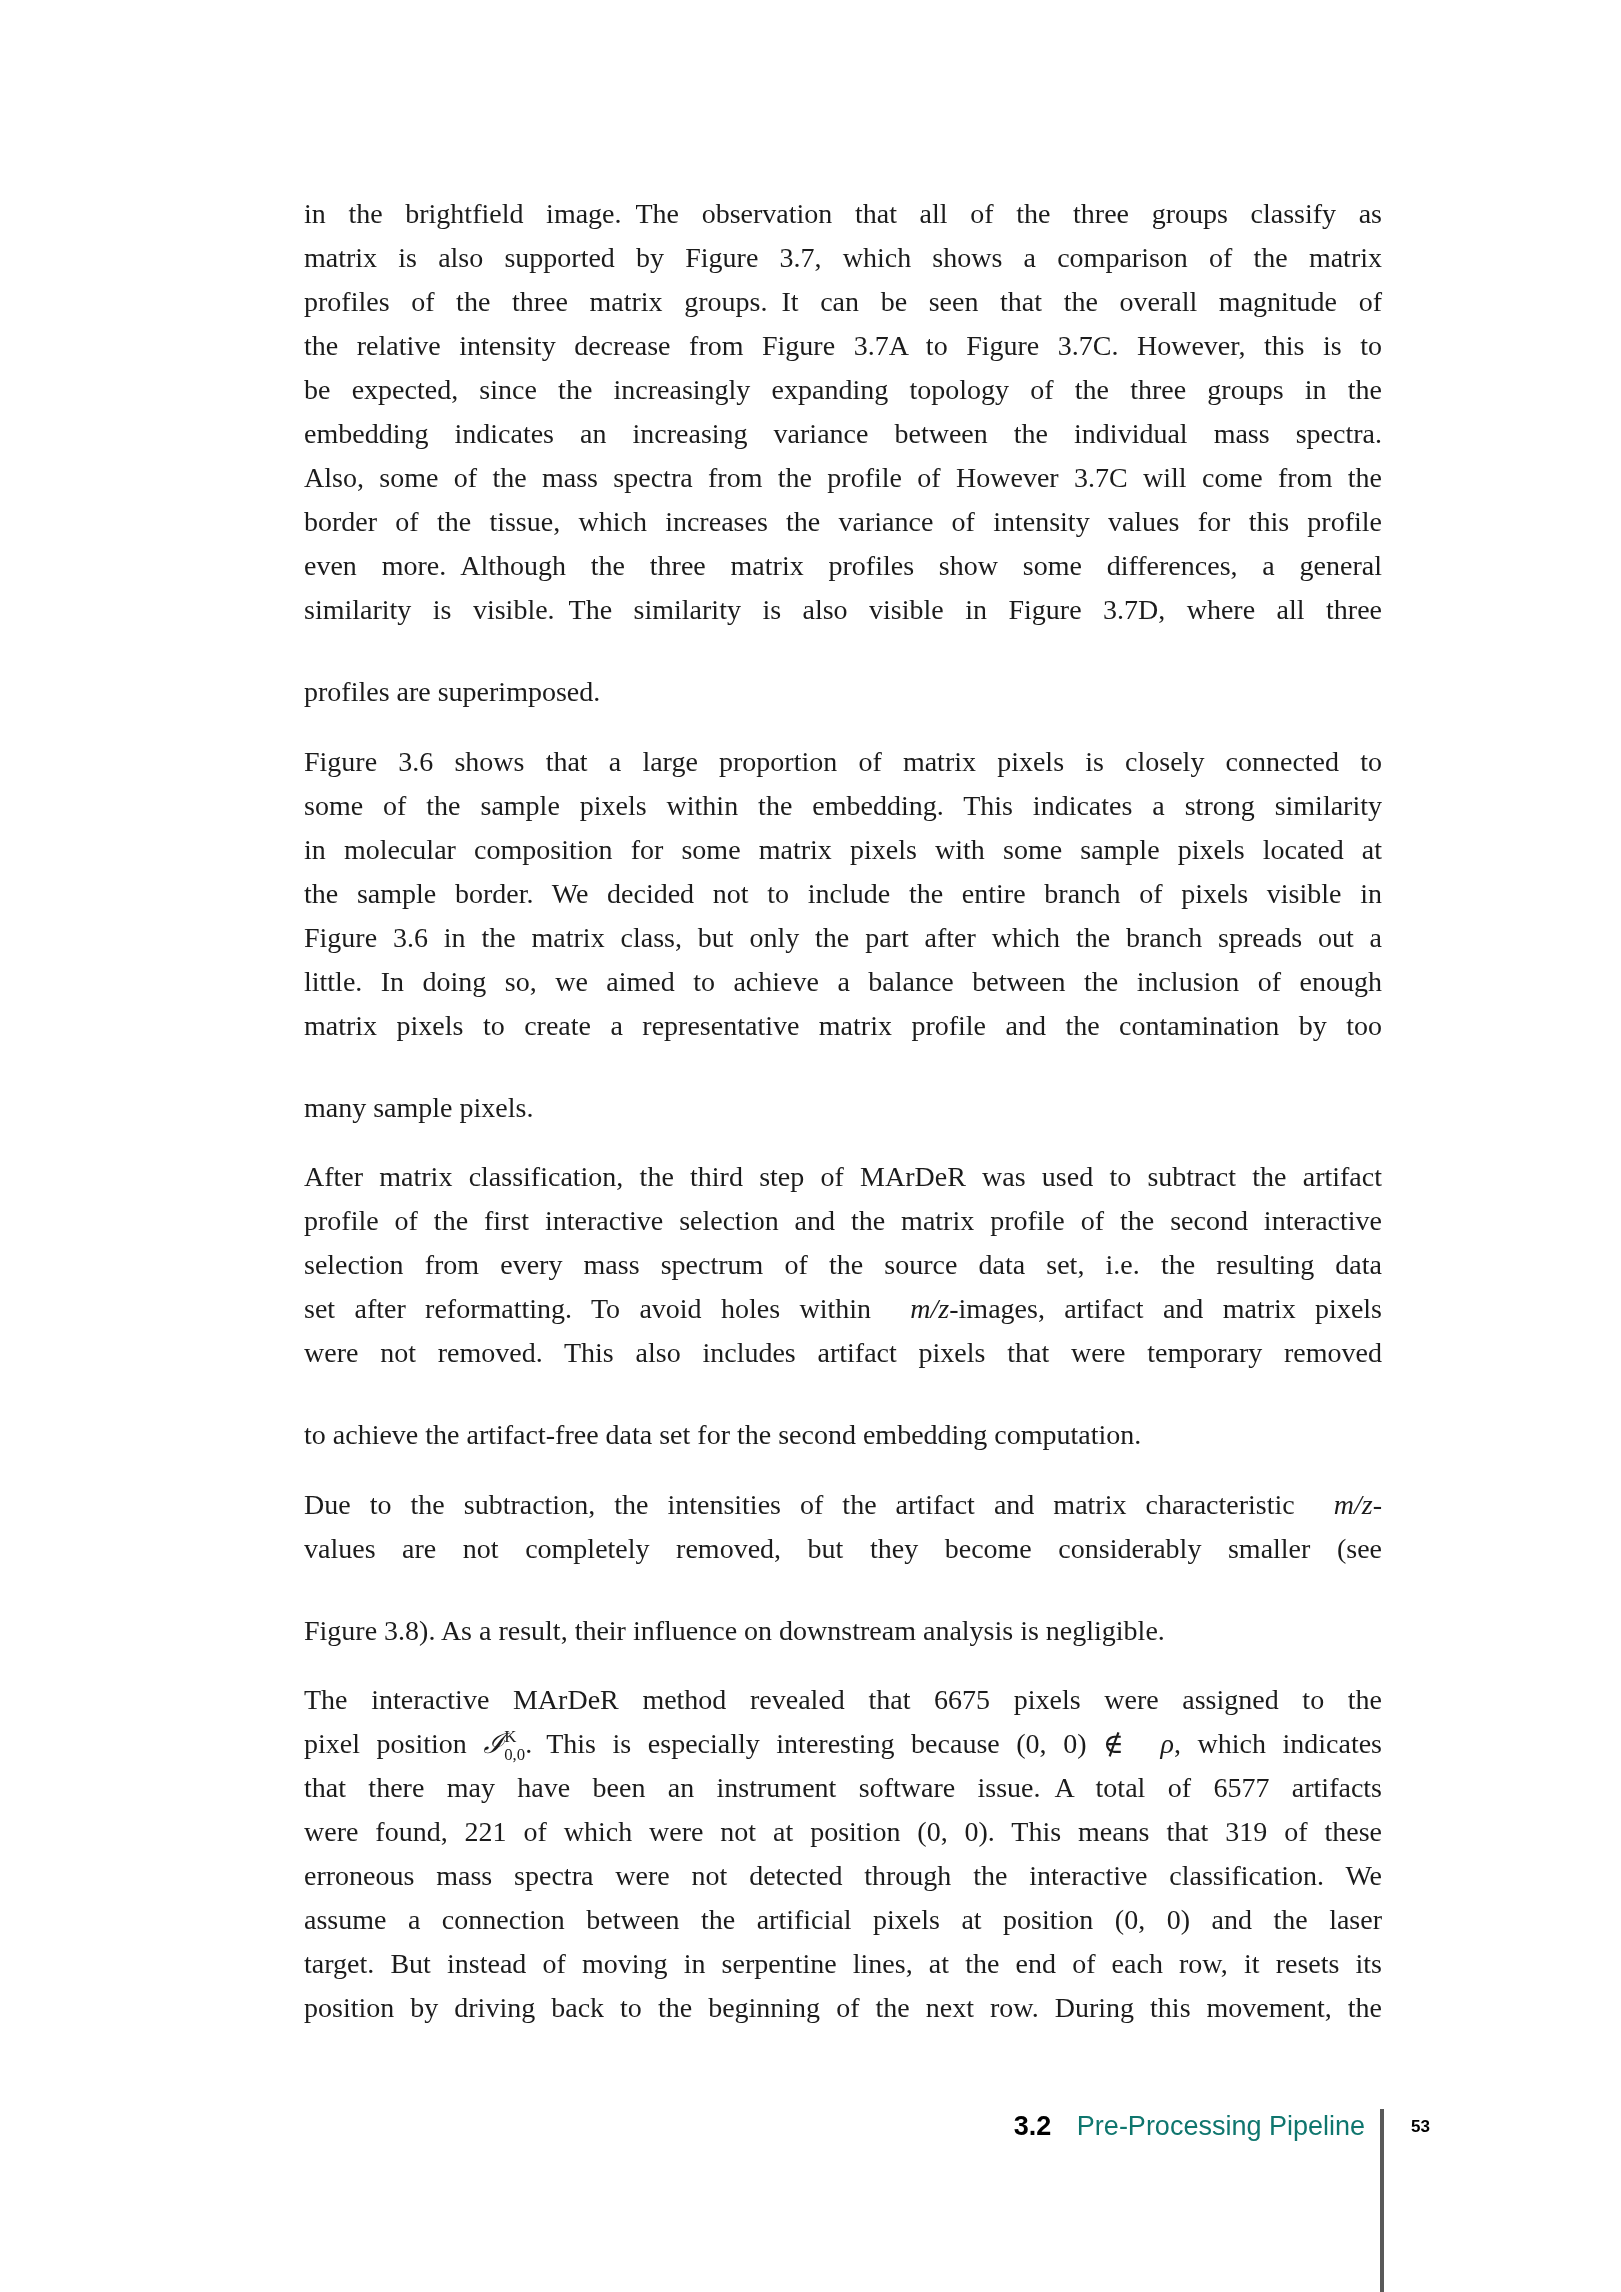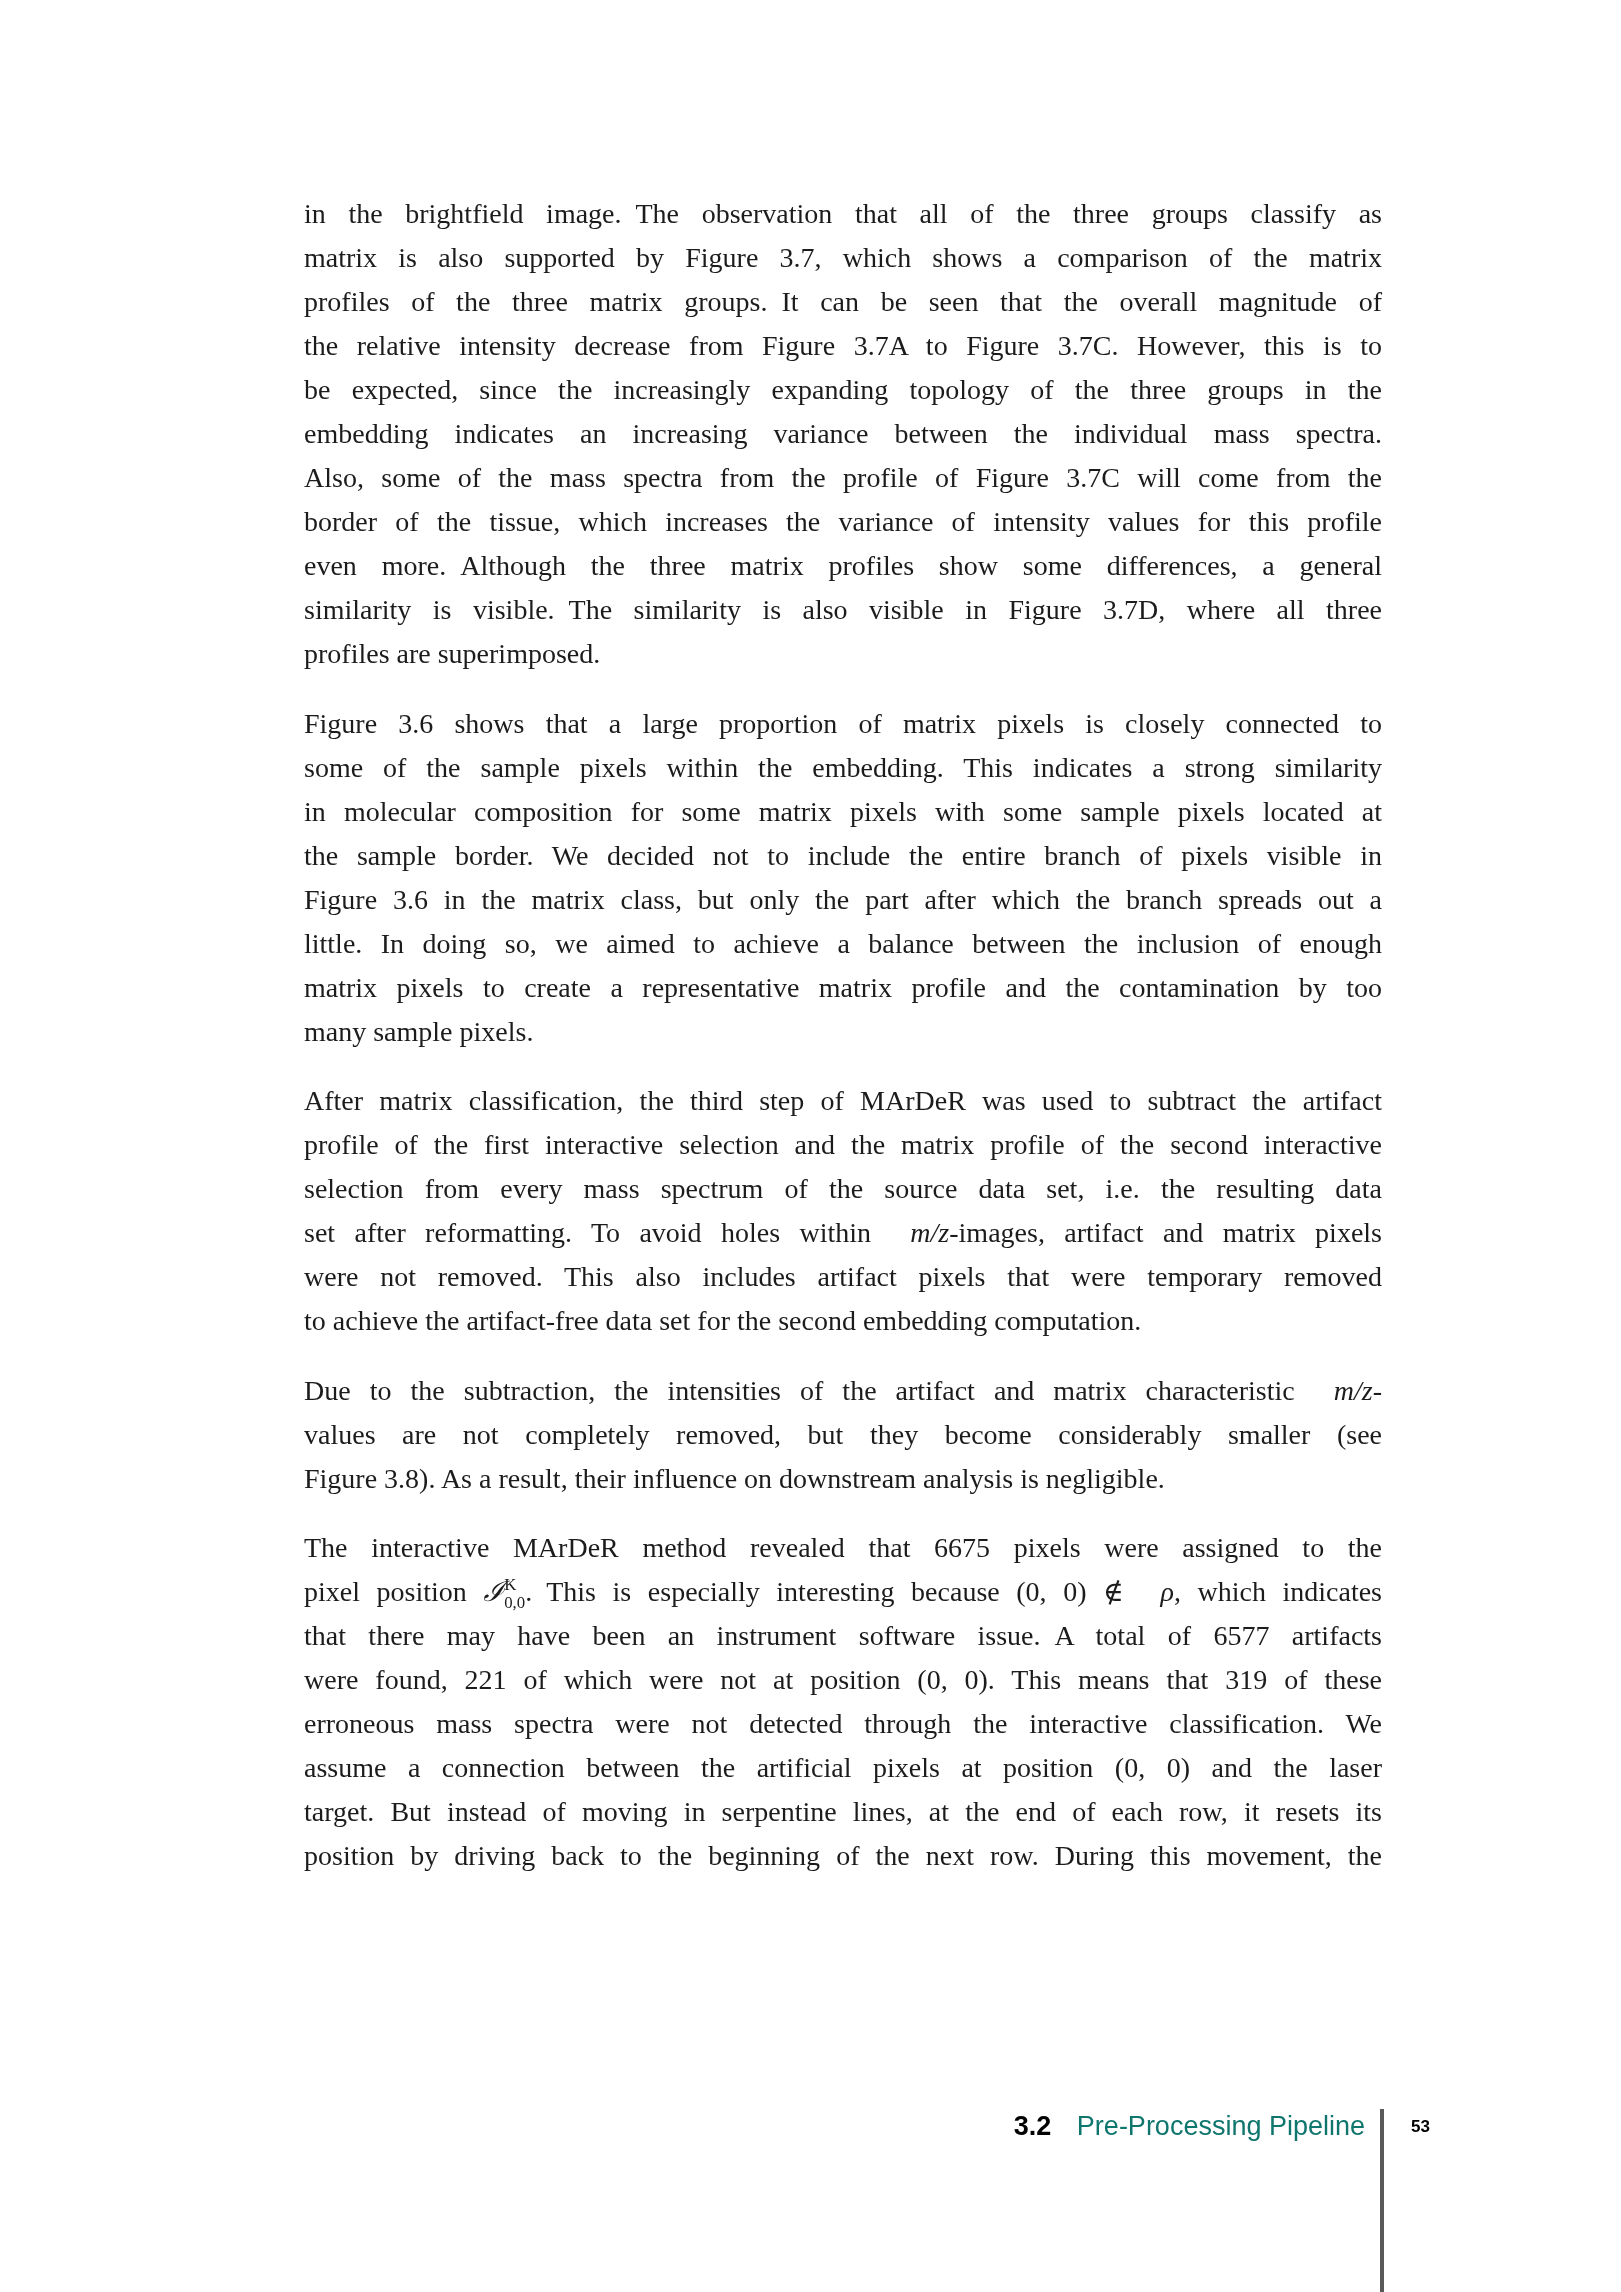--- a/index.html
+++ b/index.html
@@ -16,21 +16,21 @@
     left:304px;top:192px;width:1078px;
     font-size:28px;line-height:44px;
     color:#1c1c1c;
   }
   .para{margin:0 0 25.5px 0;}
   .line{
     height:44px;
     text-align:justify;
     text-align-last:justify;
   }
-  .line.end{text-align-last:left;}
+  .line.end{text-align-last:left;margin-top:38px;}
   .line i{font-style:italic;margin-left:20px;}
   .mscript{font-style:italic;}
   .ss{
     display:inline-block;
     vertical-align:-0.42em;
     font-size:0.6em;
     line-height:1.05;
     text-align:left;
   }
   .ss span{display:block;}
@@ -64,21 +64,21 @@
 <div class="page">
 
   <div class="body-text" style="color: rgb(28, 28, 28);">
       <div class="para">
         <div class="line"><span>in the brightfield image. The observation that all of the three groups classify as</span></div>
         <div class="line"><span>matrix is also supported by Figure 3.7, which shows a comparison of the matrix</span></div>
         <div class="line"><span>profiles of the three matrix groups. It can be seen that the overall magnitude of</span></div>
         <div class="line"><span>the relative intensity decrease from Figure 3.7A to Figure 3.7C. However, this is to</span></div>
         <div class="line"><span>be expected, since the increasingly expanding topology of the three groups in the</span></div>
         <div class="line"><span>embedding indicates an increasing variance between the individual mass spectra.</span></div>
-        <div class="line"><span>Also, some of the mass spectra from the profile of Figure 3.7C will come from the</span></div>
+        <div class="line"><span>Also, some of the mass spectra from the profile of However 3.7C will come from the</span></div>
         <div class="line"><span>border of the tissue, which increases the variance of intensity values for this profile</span></div>
         <div class="line"><span>even more. Although the three matrix profiles show some differences, a general</span></div>
         <div class="line"><span>similarity is visible. The similarity is also visible in Figure 3.7D, where all three</span></div>
         <div class="line end"><span>profiles are superimposed.</span></div>
       </div>
       <div class="para">
         <div class="line"><span>Figure 3.6 shows that a large proportion of matrix pixels is closely connected to</span></div>
         <div class="line"><span>some of the sample pixels within the embedding. This indicates a strong similarity</span></div>
         <div class="line"><span>in molecular composition for some matrix pixels with some sample pixels located at</span></div>
         <div class="line"><span>the sample border. We decided not to include the entire branch of pixels visible in</span></div>

